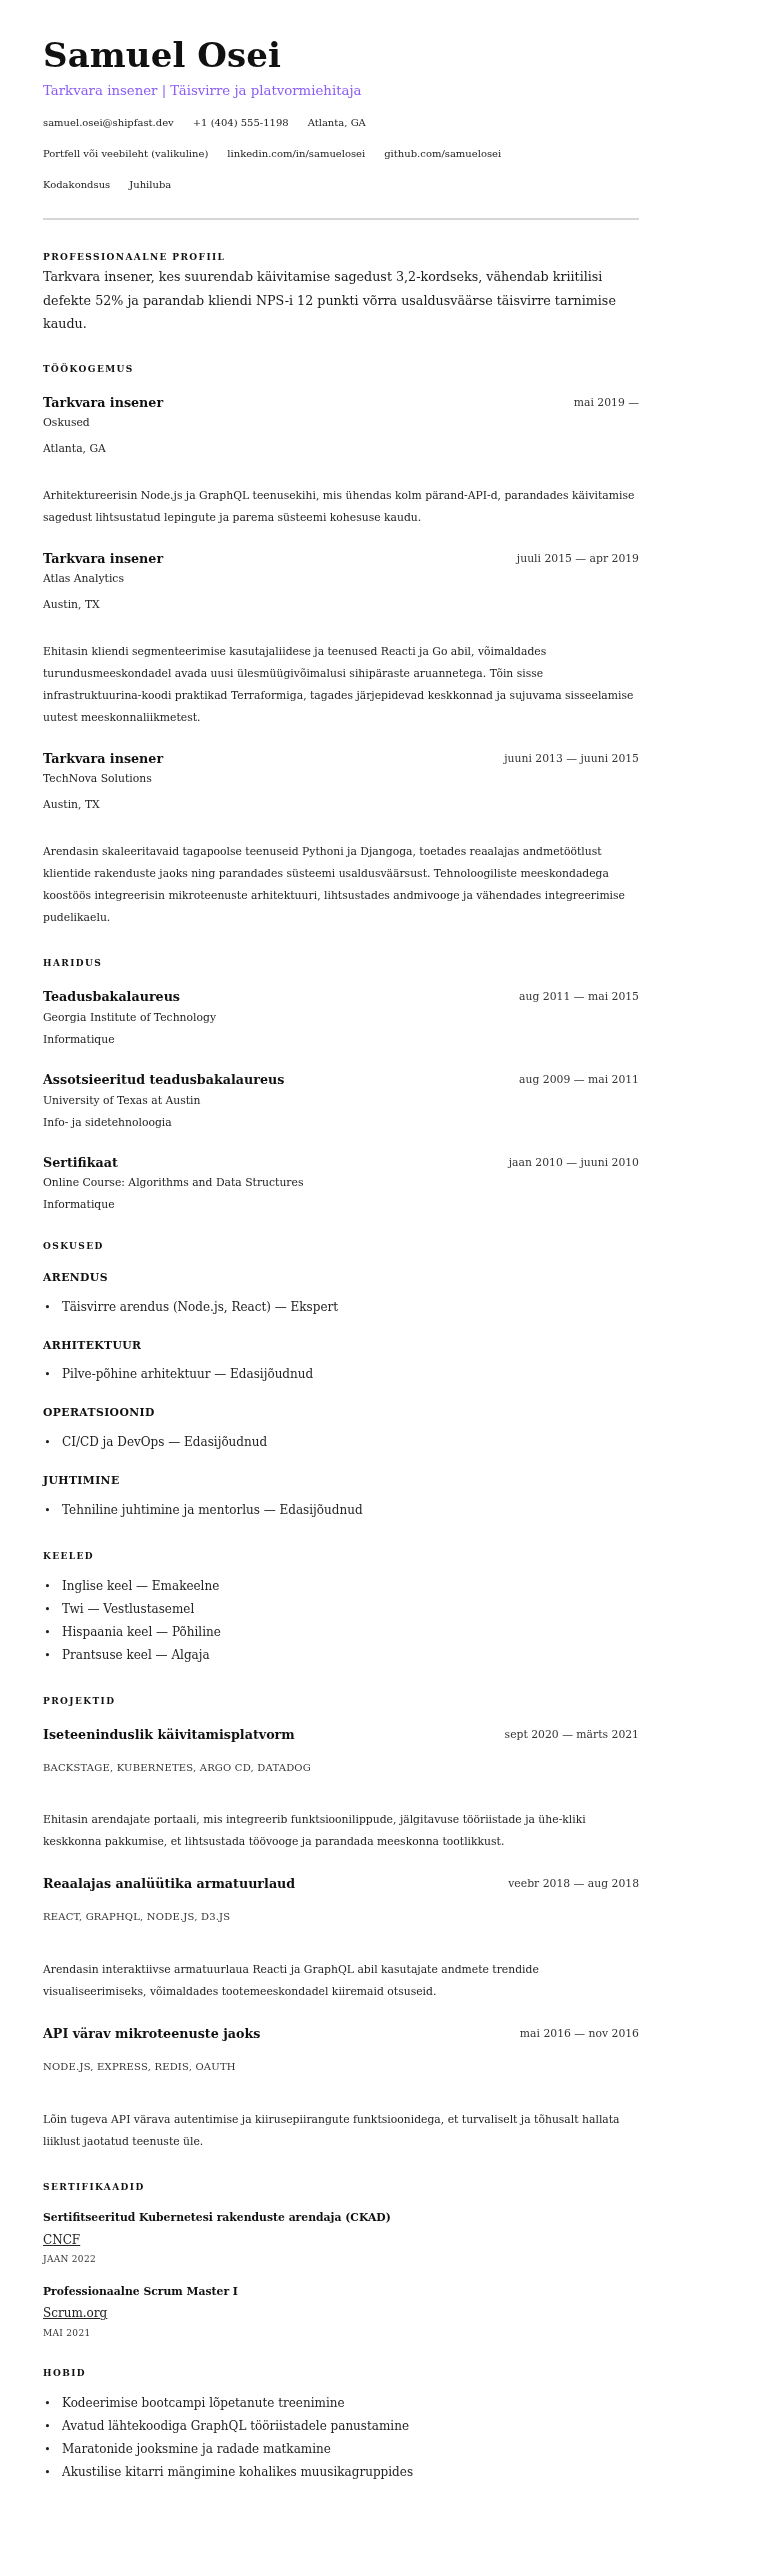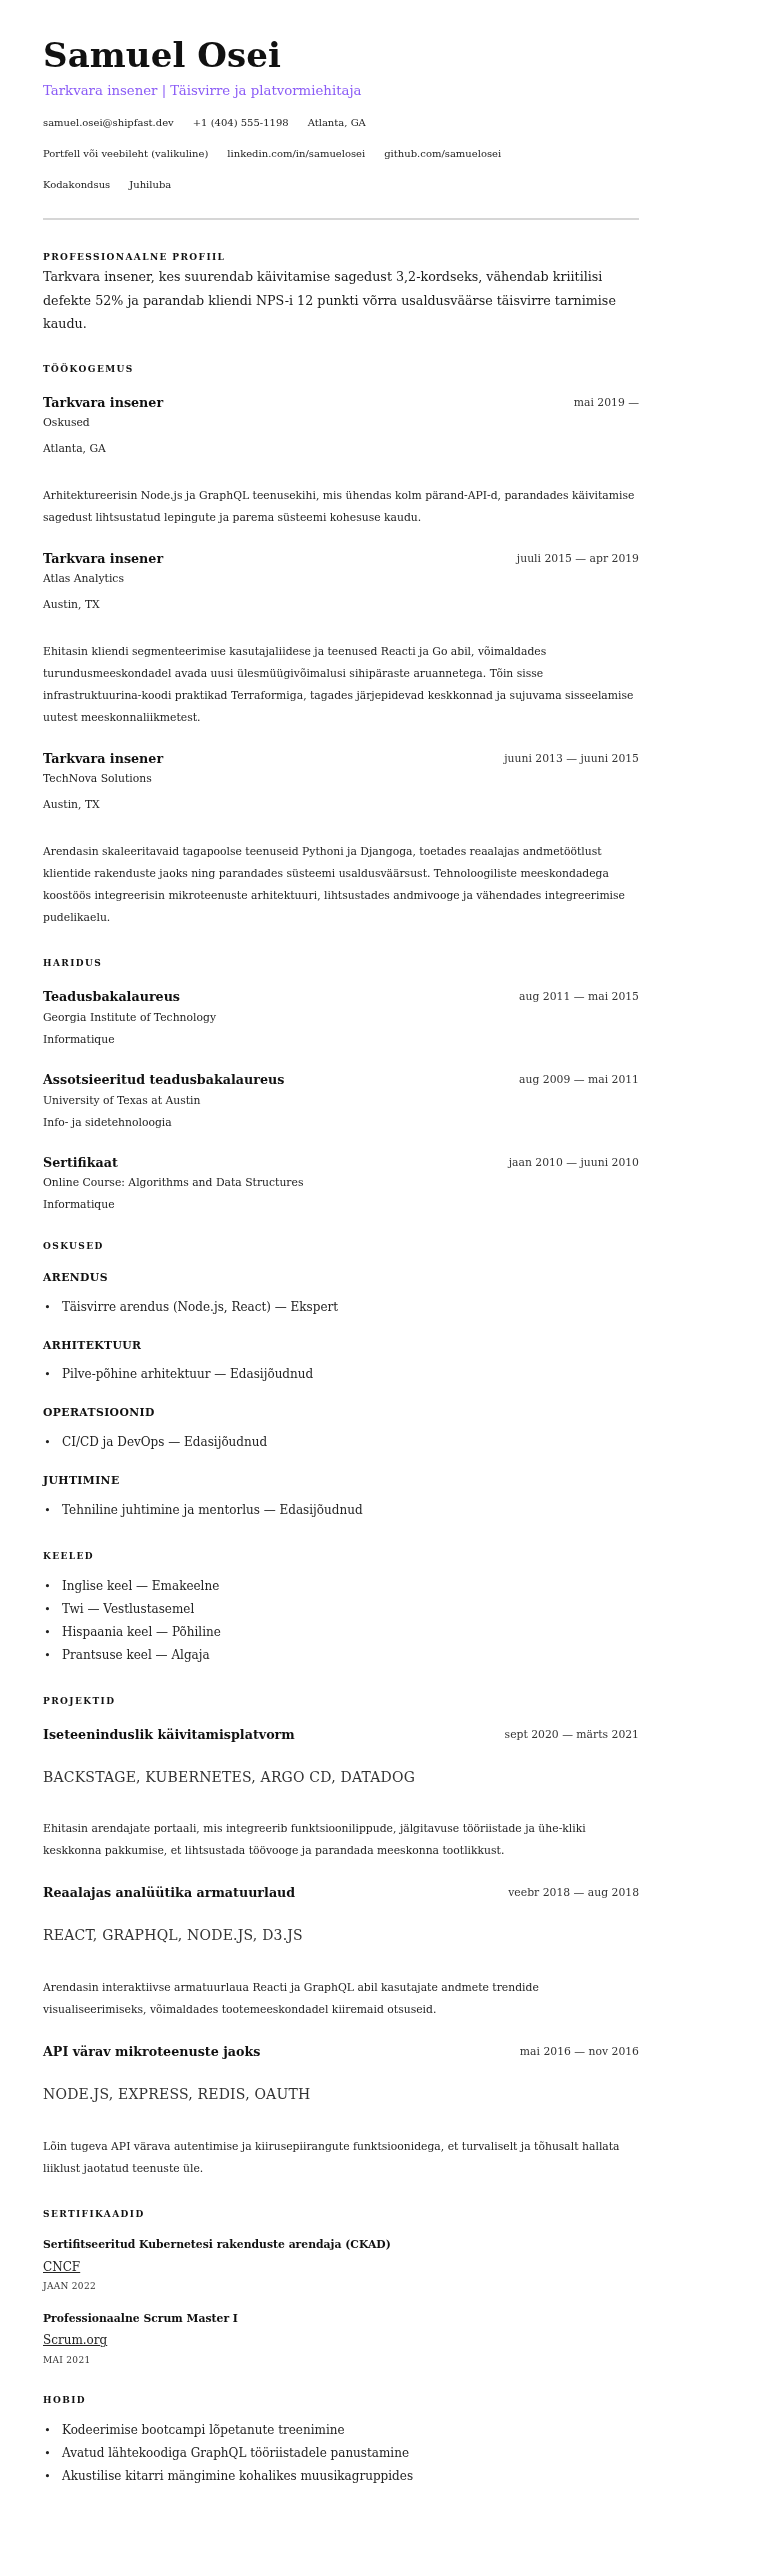--- a/index.html
+++ b/index.html
@@ -41,21 +41,21 @@
   .skill-cat { margin-top: 20px; }
   .skill-cat.first { margin-top: 18px; }
   .skill-cat-title { font-size: 10.8px; font-weight: bold; letter-spacing: 0.4px; color: #111; line-height: 14px; text-transform: uppercase; }
   ul.bullets { list-style: none; margin-top: 10.8px; }
   ul.bullets li { position: relative; padding-left: 19px; font-size: 12px; line-height: 23px; color: #222; }
   ul.bullets li::before { content: "\2022"; position: absolute; left: 1.3px; top: 0; color: #222; font-size: 10.8px; }
   .lang ul.bullets { margin-top: 12.7px; }
 
   .proj .entry { margin-top: 23px; }
   .proj .entry.first { margin-top: 19px; }
-  .tech { font-size: 14px; color: #333; letter-spacing: 0.2px; text-transform: uppercase; margin-top: 29px; line-height: 12.7px; }
+  .tech { font-size: 10px; color: #333; letter-spacing: 0.2px; text-transform: uppercase; margin-top: 20px; line-height: 12.7px; }
   .proj .entry-desc { margin-top: 35px; }
 
   .cert .entry { margin-top: 19px; }
   .cert .entry.first { margin-top: 18px; }
   .cert-title { font-size: 10.8px; font-weight: bold; color: #111; line-height: 14px; }
   .cert-issuer { font-size: 12px; color: #222; line-height: 14px; margin-top: 7.6px; text-decoration: underline; }
   .cert-date { font-size: 9px; color: #333; letter-spacing: 0.3px; text-transform: uppercase; line-height: 12.7px; margin-top: 6.3px; }
 
   .hobby ul.bullets { margin-top: 12.7px; }
 </style>
@@ -239,18 +239,19 @@
       <div class="cert-issuer">Scrum.org</div>
       <div class="cert-date">mai 2021</div>
     </div>
   </section>
 
   <section class="section hobby">
     <h2 class="section-title">Hobid</h2>
     <ul class="bullets">
       <li>Kodeerimise bootcampi lõpetanute treenimine</li>
       <li>Avatud lähtekoodiga GraphQL tööriistadele panustamine</li>
+      <li>Maratonide jooksmine ja radade matkamine</li>
       <li>Akustilise kitarri mängimine kohalikes muusikagruppides</li>
     </ul>
   </section>
 
 </div>
 
 
 </body></html>

